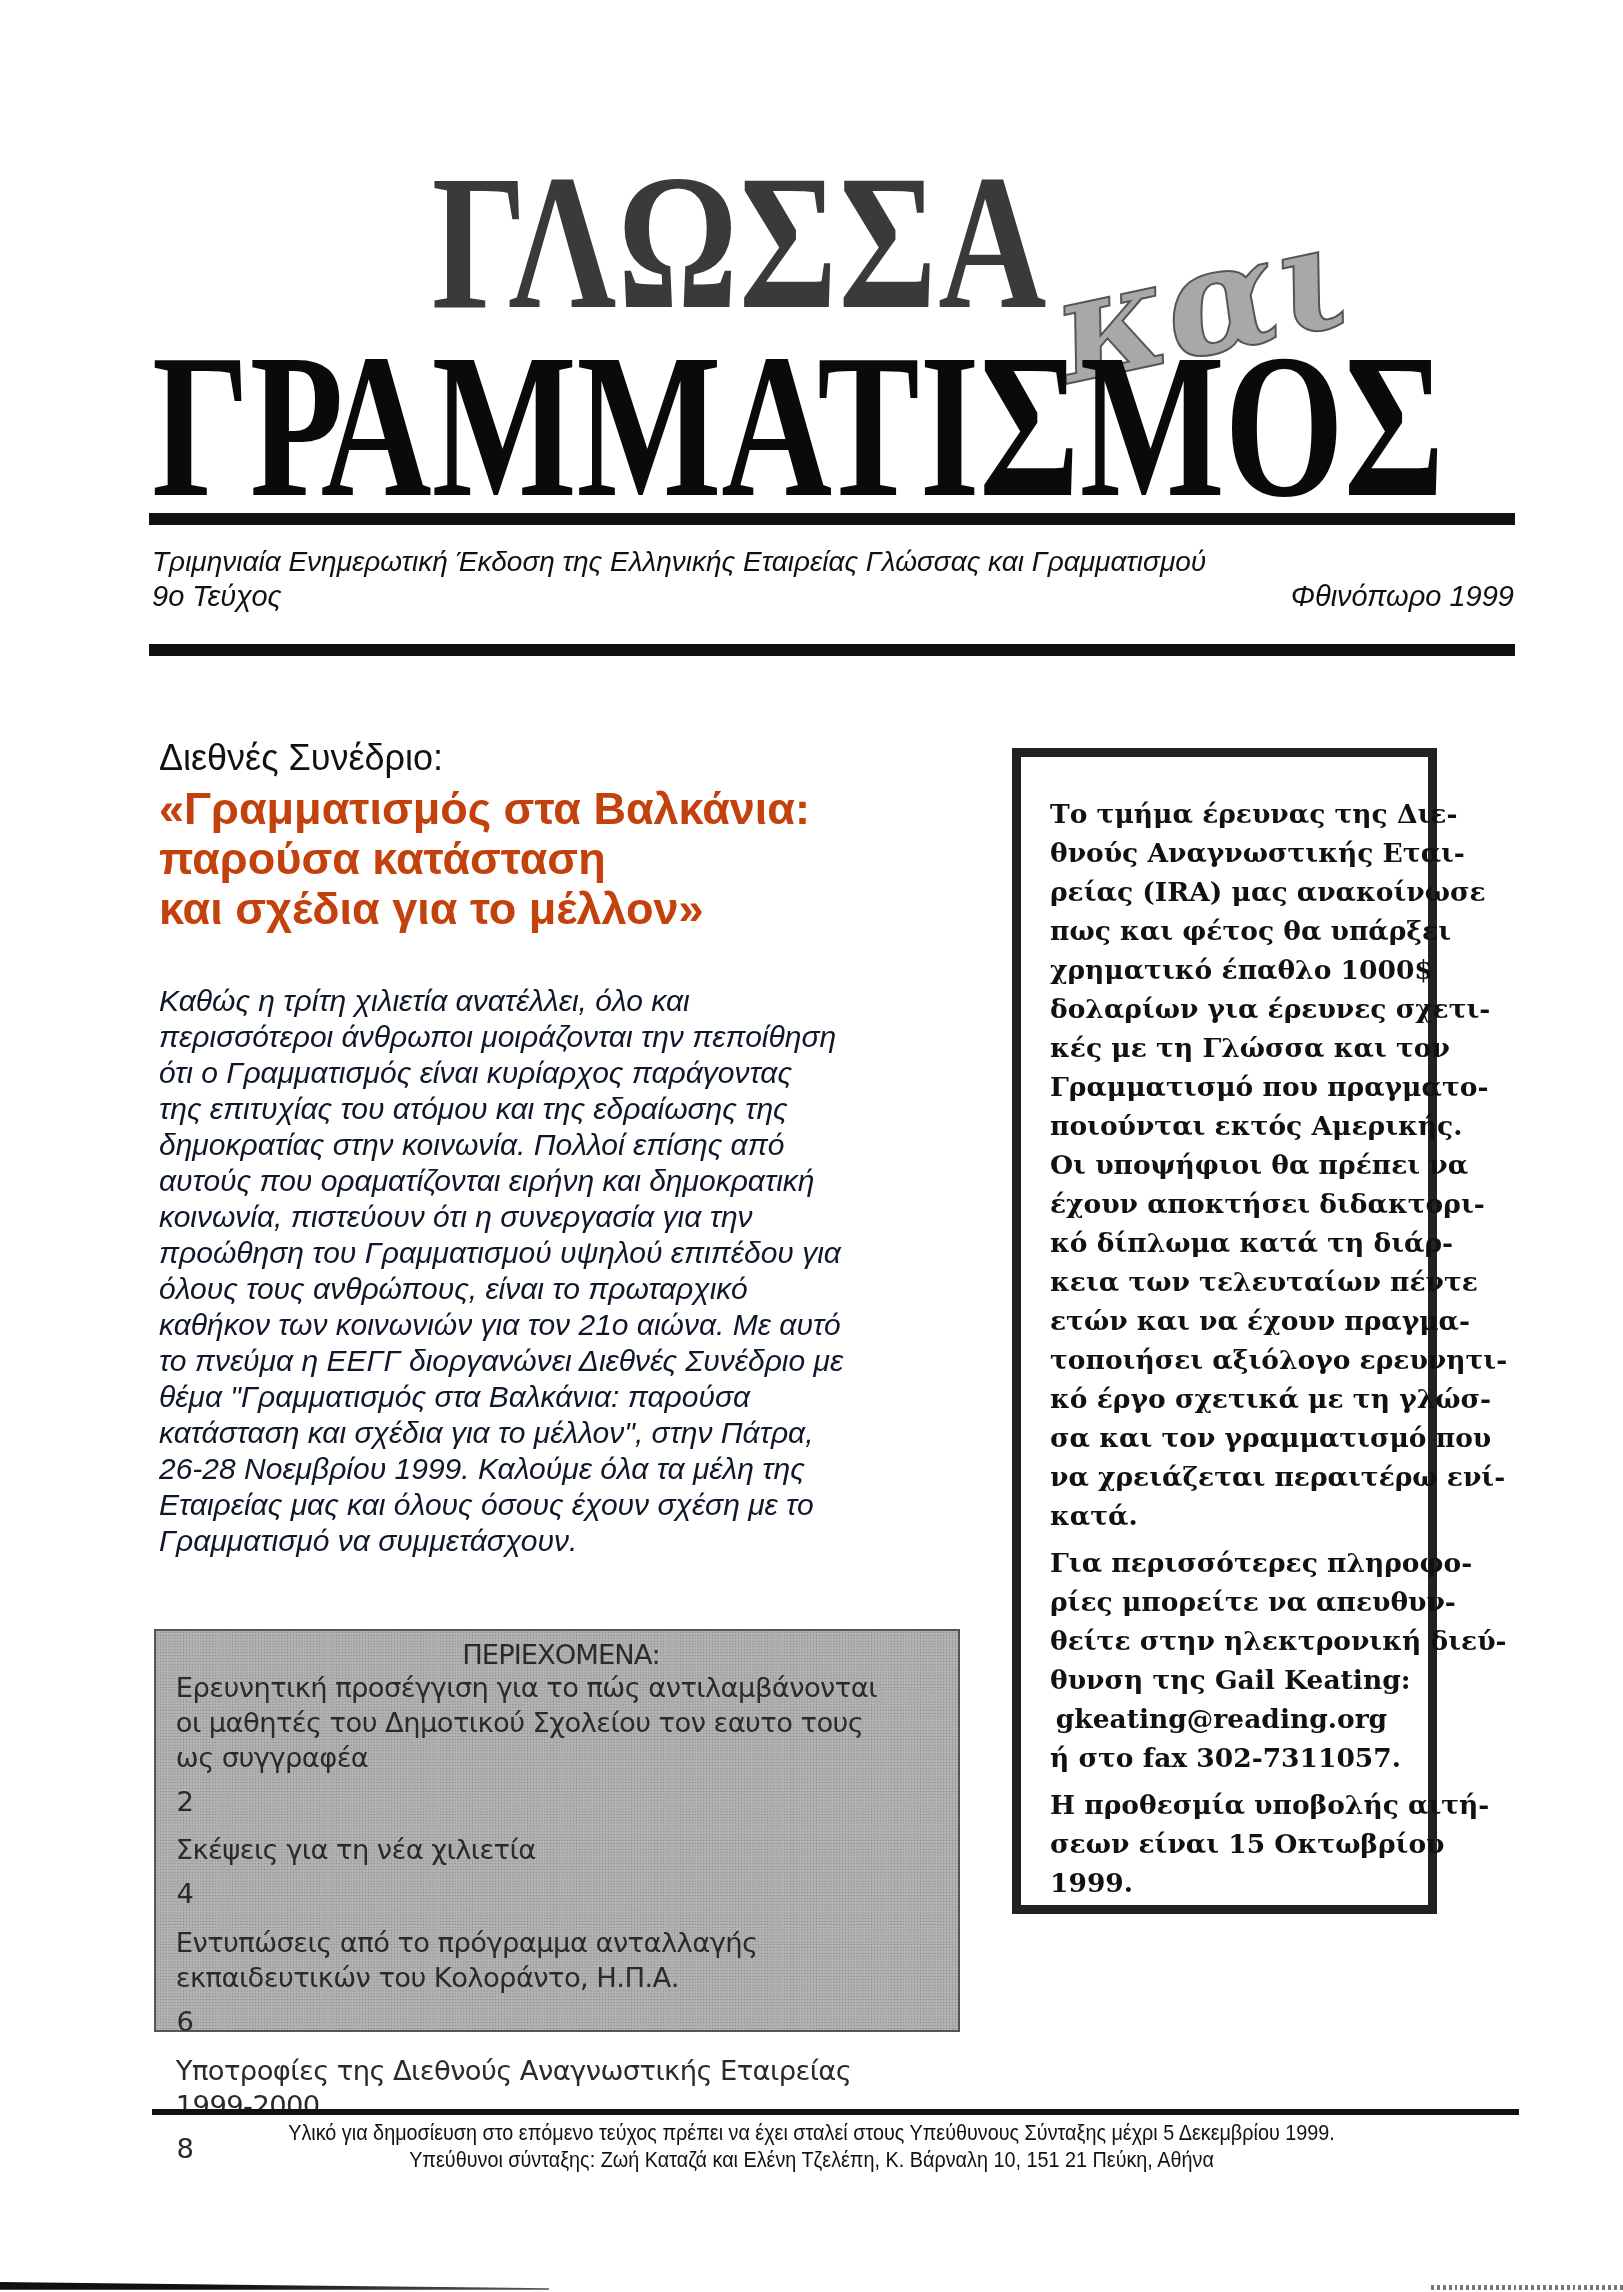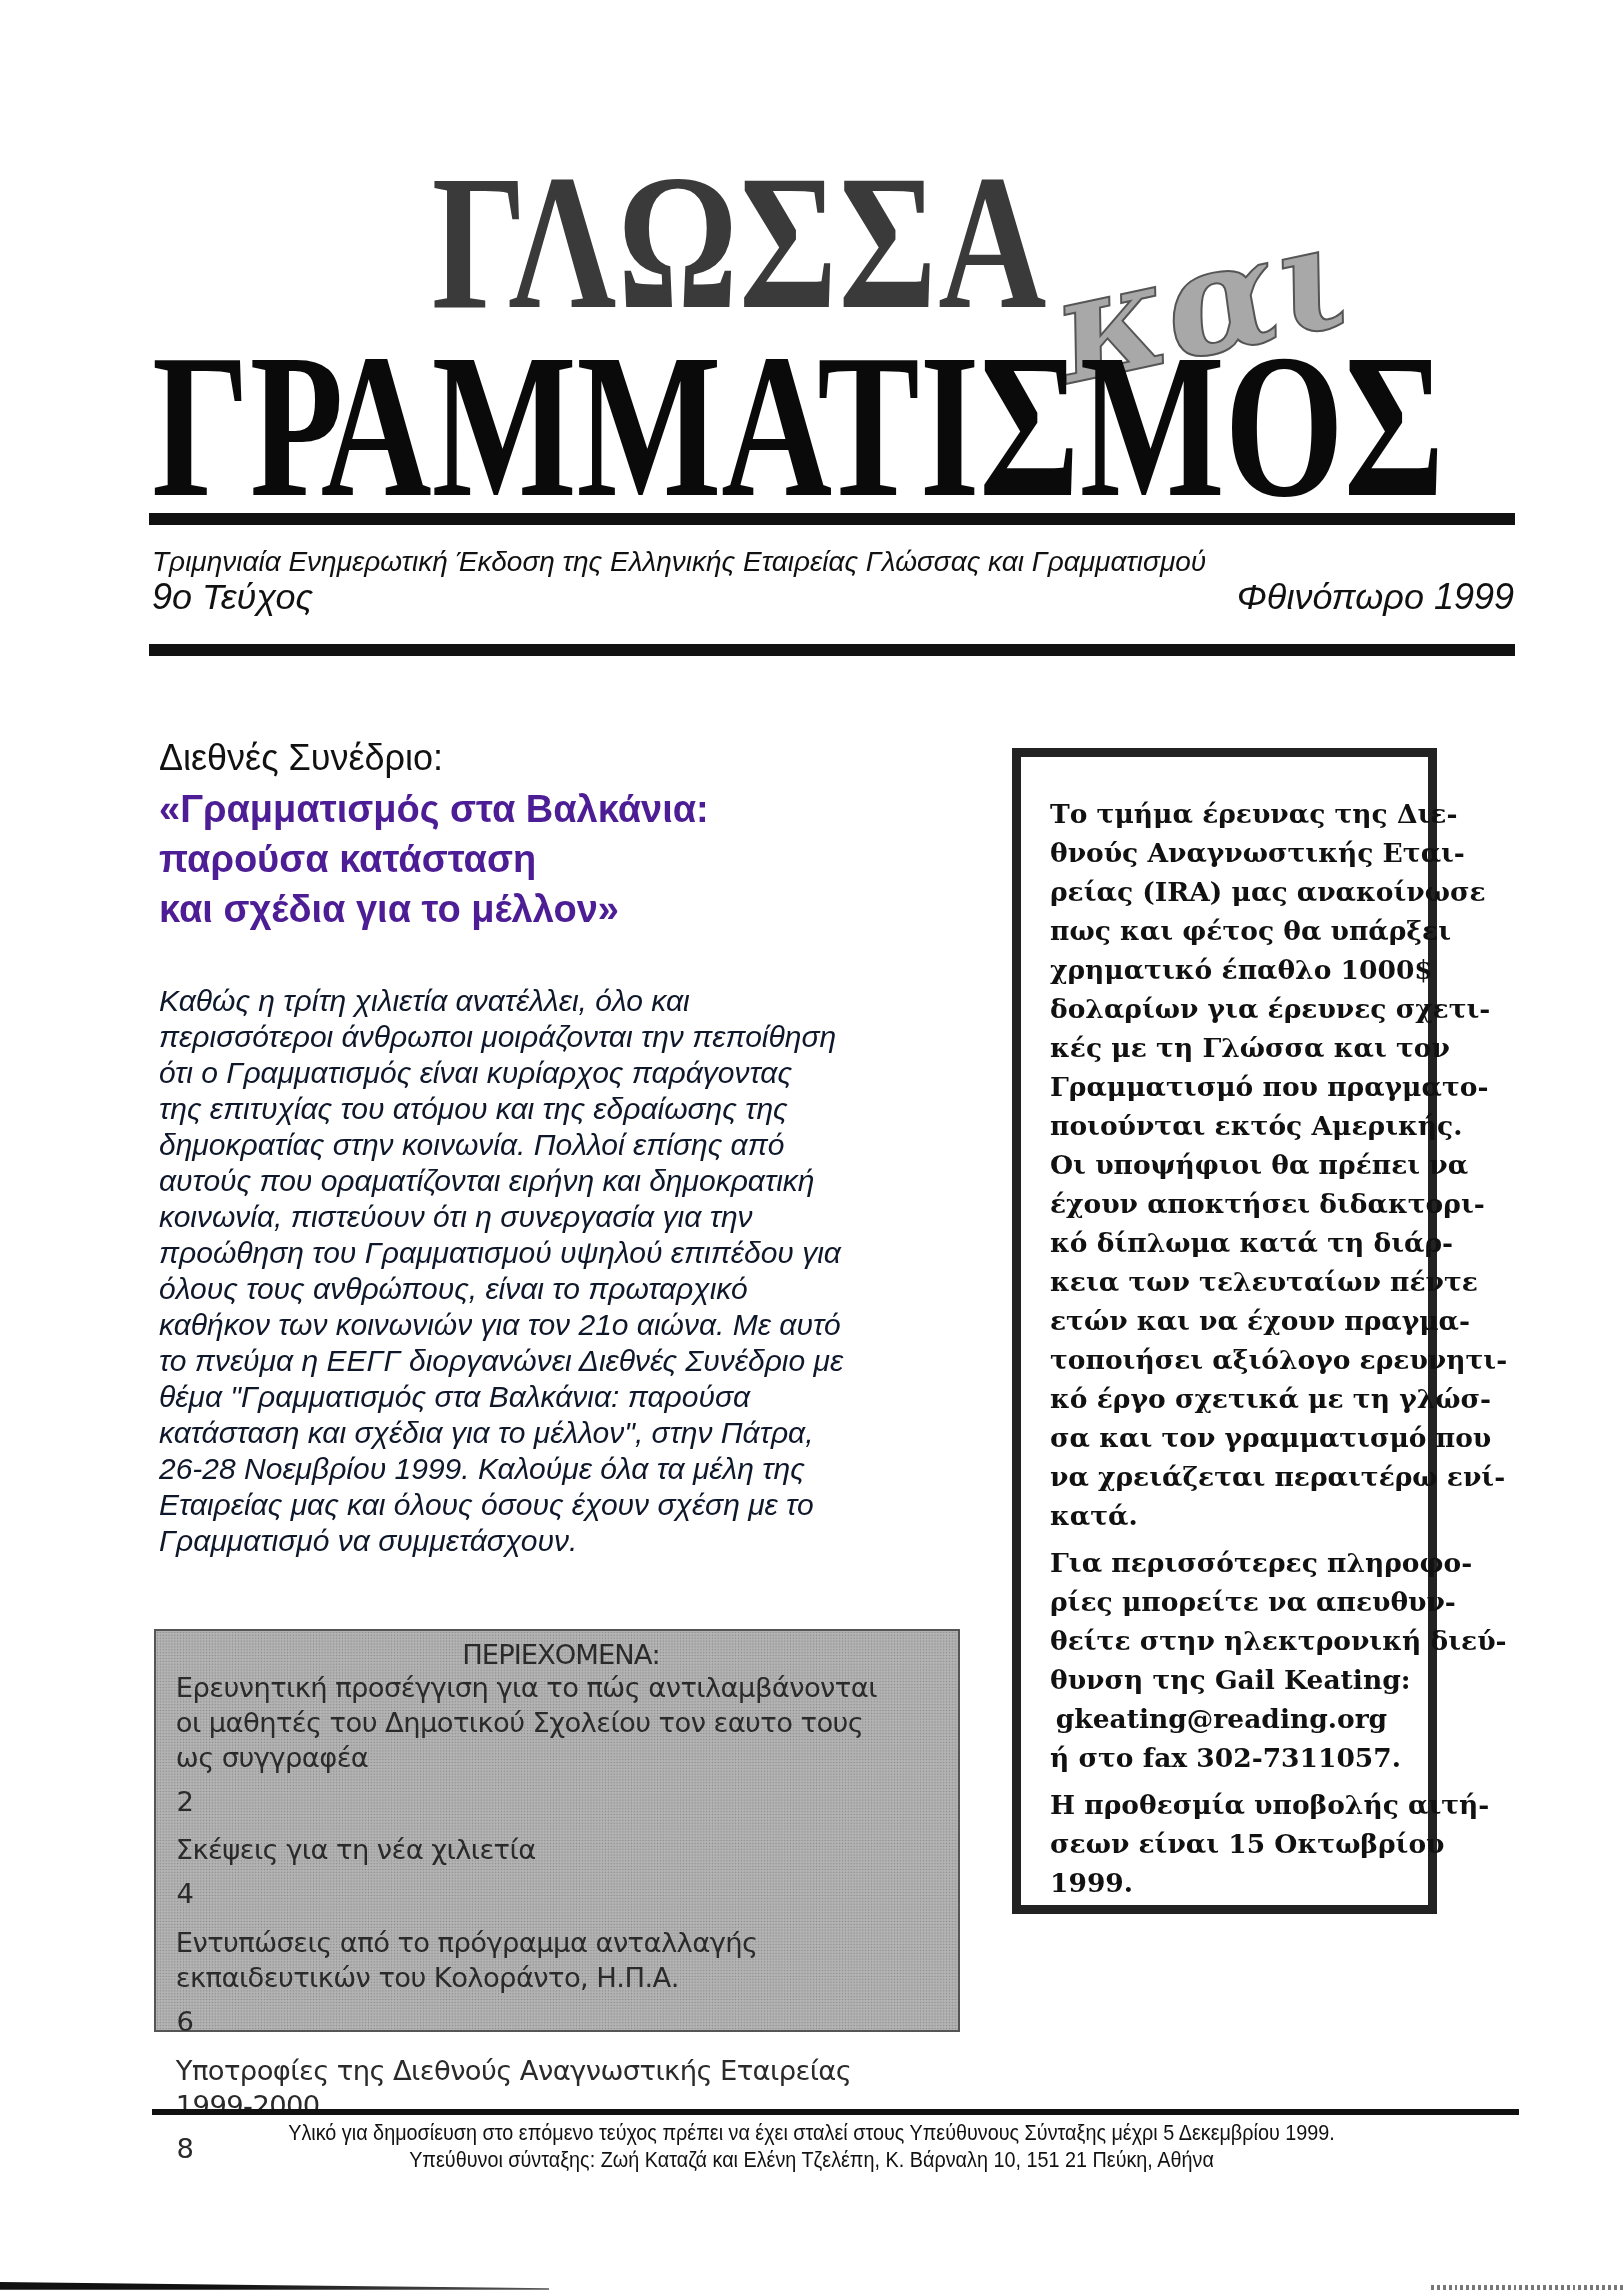--- a/index.html
+++ b/index.html
@@ -31,32 +31,32 @@
   .rule-bottom { top: 644px; }
 
   .subtitle {
     position: absolute; left: 152px; top: 545px; width: 1362px;
     font-family: "Liberation Sans", sans-serif; font-style: italic;
     font-size: 28px; line-height: 33px; color: #111; white-space: nowrap;
   }
   .issue-row {
     position: absolute; left: 152px; top: 580px; width: 1362px;
     font-family: "Liberation Sans", sans-serif; font-style: italic;
-    font-size: 36px; line-height: 33px; display: flex; justify-content: space-between;
+    font-size: 29px; line-height: 33px; display: flex; justify-content: space-between;
   }
 
   
   .kicker {
     position: absolute; left: 159px; top: 737px;
     font-family: "Liberation Sans", sans-serif; font-size: 36px; color: #111;
   }
   .headline {
     position: absolute; left: 159px; top: 784px; width: 804px;
     font-family: "Liberation Sans", sans-serif; font-weight: bold;
-    font-size: 38px; line-height: 50px; color: #4c1d95;
+    font-size: 45px; line-height: 50px; color: #c2410c;
   }
   .headline div { white-space: nowrap; }
   .body-text {
     position: absolute; left: 159px; top: 983px; width: 804px;
     font-family: "Liberation Sans", sans-serif; font-style: italic;
     font-size: 30px; line-height: 36px; color: #0f172a;
   }
   .body-text div { white-space: nowrap; }
 
   

